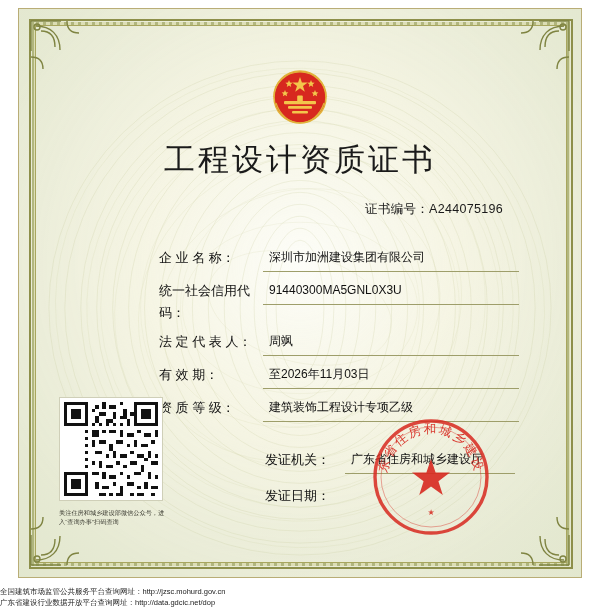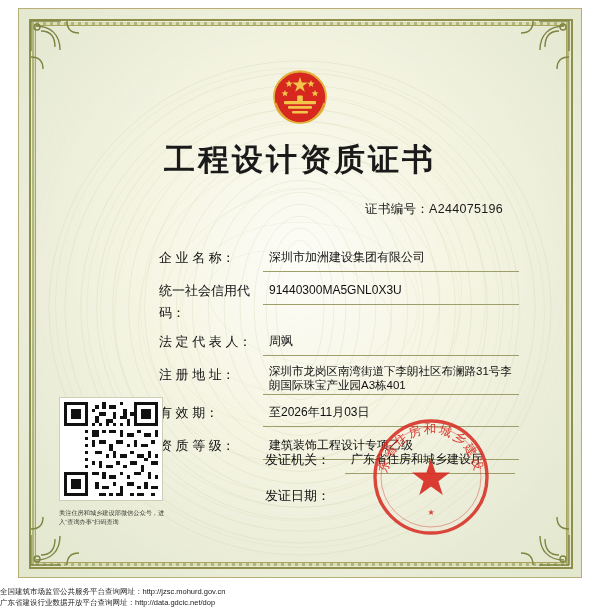--- a/index.html
+++ b/index.html
@@ -98,21 +98,21 @@
   }
 
   
   .title {
     position: absolute;
     top: 130px;
     left: 0;
     width: 100%;
     text-align: center;
     font-family: "Liberation Serif", serif;
-    font-weight: bold;
+    font-weight: normal;
     font-size: 31px;
     letter-spacing: 3px;
     color: #1a1a1a;
   }
 
   .cert-no {
     position: absolute;
     top: 192px;
     right: 78px;
     font-size: 12.5px;
@@ -350,26 +350,20 @@
         </div>
       </div>
 
       <div class="row single">
         <div class="label">法 定 代 表 人：</div>
         <div class="value-box">
           <span class="value">周飒</span>
         </div>
       </div>
 
-      <div class="row">
-        <div class="label">注 册 地 址：</div>
-        <div class="value-box">
-          <span class="value">深圳市龙岗区南湾街道下李朗社区布澜路31号李朗国际珠宝产业园A3栋401</span>
-        </div>
-      </div>
 
       <div class="row single">
         <div class="label">有 效 期：</div>
         <div class="value-box">
           <span class="value">至2026年11月03日</span>
         </div>
       </div>
 
       <div class="row single">
         <div class="label">资 质 等 级：</div>

